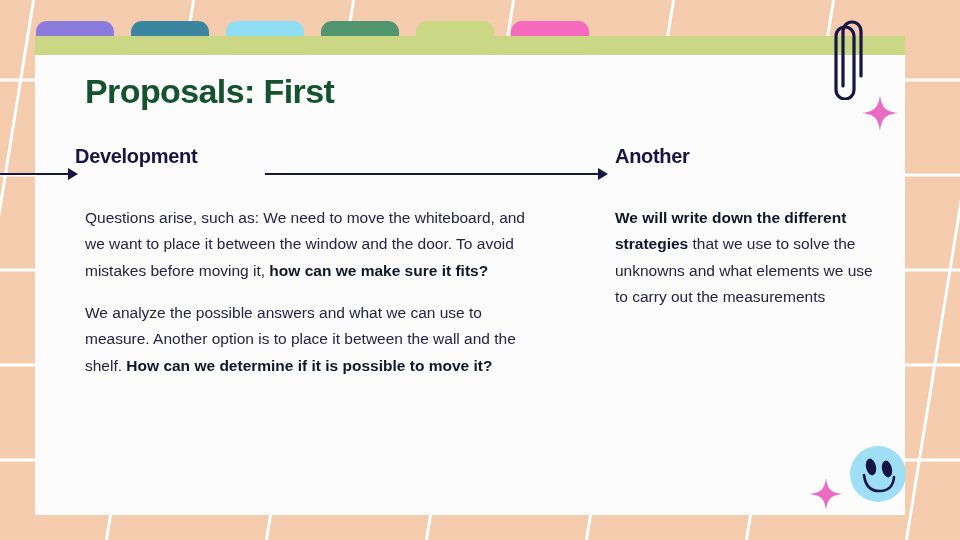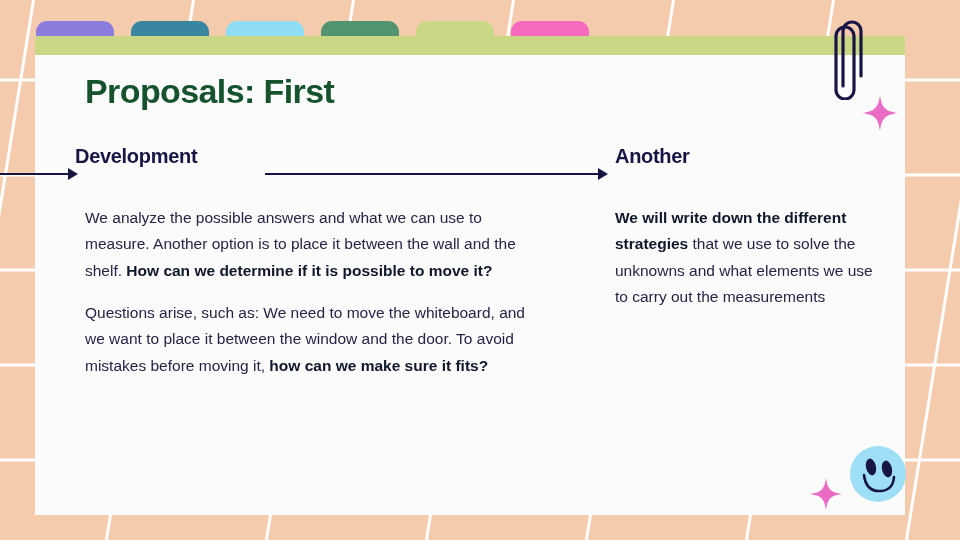--- a/index.html
+++ b/index.html
@@ -142,24 +142,24 @@
     <line x1="0" y1="10" x2="68" y2="10" stroke="#171544" stroke-width="2"></line>
     <polygon points="68,4 78,10 68,16" fill="#171544"></polygon>
   </svg>
   <svg class="arrow-svg" style="left:265px; top:164px;" width="345" height="20">
     <line x1="0" y1="10" x2="333" y2="10" stroke="#171544" stroke-width="2"></line>
     <polygon points="333,4 343,10 333,16" fill="#171544"></polygon>
   </svg>
 
   <div class="col col-left">
     <p>
-      <span>We analyze the possible answers and what we can use to measure. Another option is to place it between the wall and the shelf. </span><b>How can we determine if it is possible to move it?</b>
+      <span>Questions arise, such as: We need to move the whiteboard, and we want to place it between the window and the door. To avoid mistakes before moving it, </span><b>how can we make sure it fits?</b>
     </p>
     <p>
-      <span>Questions arise, such as: We need to move the whiteboard, and we want to place it between the window and the door. To avoid mistakes before moving it, </span><b>how can we make sure it fits?</b>
+      <span>We analyze the possible answers and what we can use to measure. Another option is to place it between the wall and the shelf. </span><b>How can we determine if it is possible to move it?</b>
     </p>
   </div>
 
   <div class="col col-right">
     <p>
       <b>We will write down the different strategies</b><span> that we use to solve the unknowns and what elements we use to carry out the measurements</span>
     </p>
   </div>
 
   <div class="paperclip-wrap">

